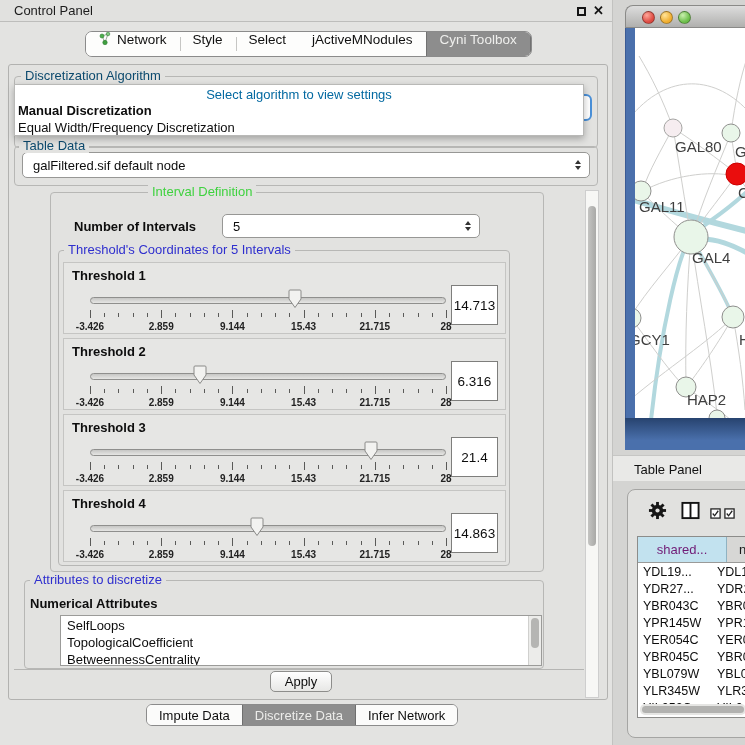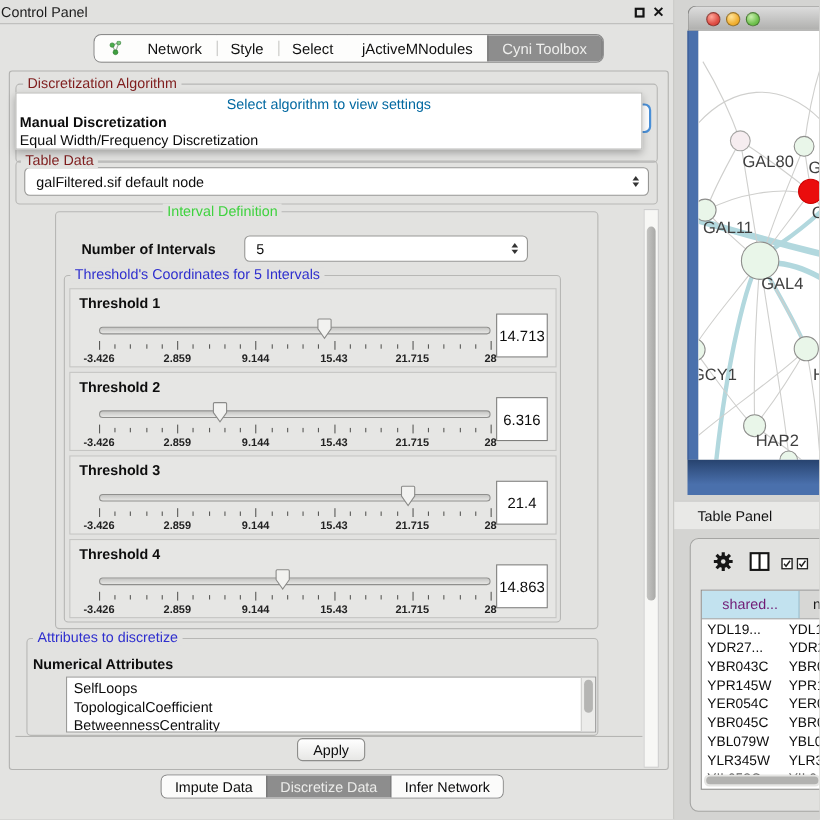--- a/index.html
+++ b/index.html
@@ -3,38 +3,38 @@
 <meta charset="utf-8">
 <style>
   *{margin:0;padding:0;box-sizing:border-box;}
   html,body{background:#cfcfcd;}
   .stage{position:relative;width:745px;height:745px;overflow:hidden;background:#d4d4d2;
          font-family:"Liberation Sans",sans-serif;color:#111;}
 
   
   .control-panel{position:absolute;left:0;top:0;width:613px;height:745px;background:#e3e3e1;border-right:1px solid #c2c2c0;}
   .cp-titlebar{position:absolute;left:0;top:0;width:100%;height:22px;background:#e1e1df;border-bottom:1px solid #bdbdbb;
-               font-size:13px;color:#1c1c1c;line-height:21px;padding-left:1px;}
+               font-size:13px;color:#1c1c1c;line-height:21px;padding-left:14px;}
   .float-icon{position:absolute;right:26px;top:7px;width:9px;height:9px;border:2px solid #141414;}
   .close-icon{position:absolute;right:8px;top:0;font-size:13px;font-weight:bold;line-height:22px;color:#141414;}
 
   .top-tabs{position:absolute;left:85px;top:31px;height:26px;display:flex;border:1px solid #8b8b8b;border-radius:7px;
             overflow:hidden;background:#fdfdfc;font-size:13.5px;}
-  .tab{display:flex;align-items:center;gap:23px;padding:0 13px;background:#fdfdfc;position:relative;color:#101010;}
+  .tab{display:flex;align-items:flex-start;gap:6px;padding:0 13px;background:#fdfdfc;position:relative;color:#101010;}
   .tab.sep-l::before{content:"";position:absolute;left:0;top:5px;bottom:5px;width:1px;background:#c6c6c4;}
   .tab.active{background:var(--tab-dark,#8d8d8d);color:#efefed;border-left:1px solid #717171;border-right:1px solid #717171;}
 
   .main-panel{position:absolute;left:8px;top:64px;width:600px;height:636px;background:#e2e2e0;
               border:1px solid #b2b2b0;border-radius:3px;}
 
   .group{position:absolute;border:1px solid #b7b7b5;border-radius:4px;}
   .group-title{position:absolute;font-size:13px;background:#e2e2e0;padding:0 4px;white-space:nowrap;z-index:3;line-height:14px;}
   .t-green{color:var(--title-green,#3fd23f);}
   .t-blue{color:var(--title-blue,#2f2fce);}
-  .t-dark{color:#7f1d1d;}
+  .t-dark{color:#0c4a6e;}
   .b-label{position:absolute;font-size:13px;font-weight:bold;color:#0d0d0d;white-space:nowrap;}
 
   .combo{position:absolute;background:#fff;border:1px solid #97979
 
 5;border-radius:5px;font-size:13px;color:#0d0d0d;
          display:flex;align-items:center;padding:0 26px 0 10px;}
   .combo{border:1px solid #979795;}
   .combo.focus{border:2px solid var(--accent-focus,#4a90d8);border-radius:6px;}
   .spinner{position:absolute;right:8px;top:50%;transform:translateY(-50%);}
   .spinner i{display:block;width:0;height:0;border-left:3.5px solid transparent;border-right:3.5px solid transparent;}

